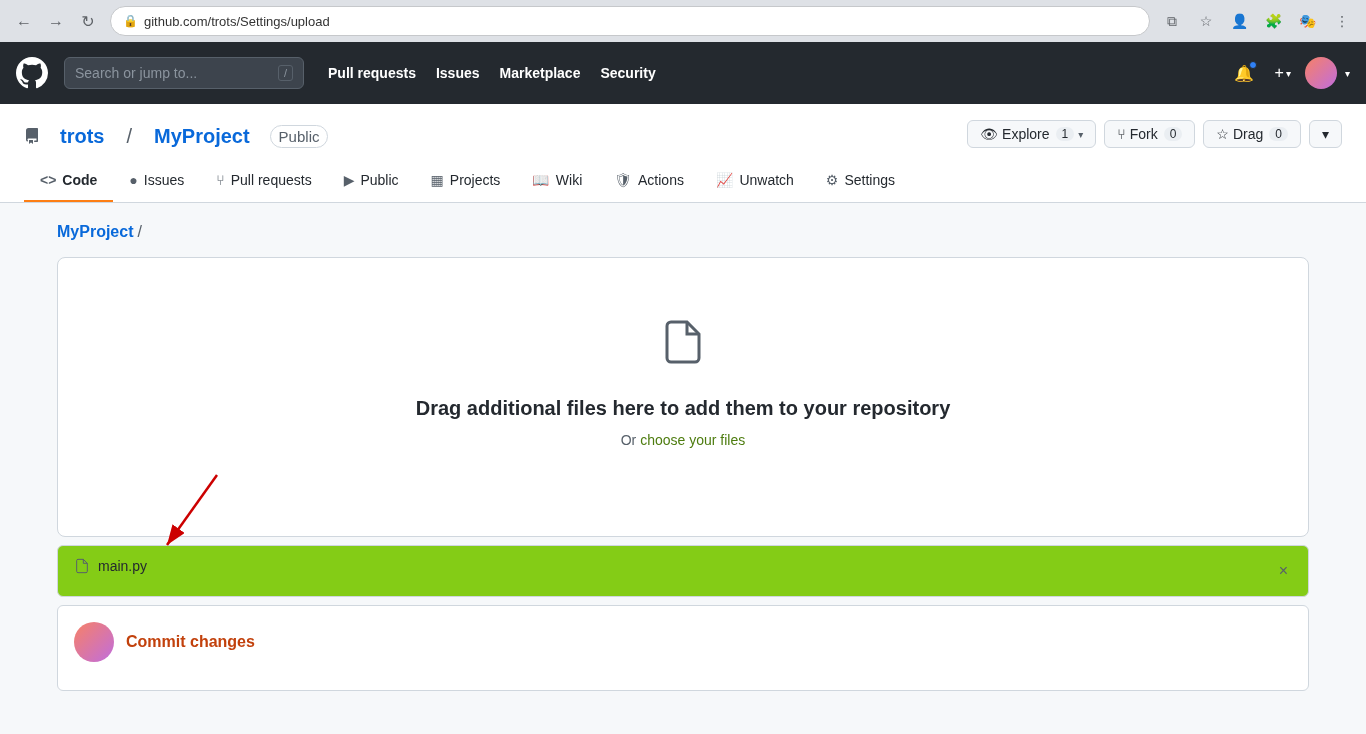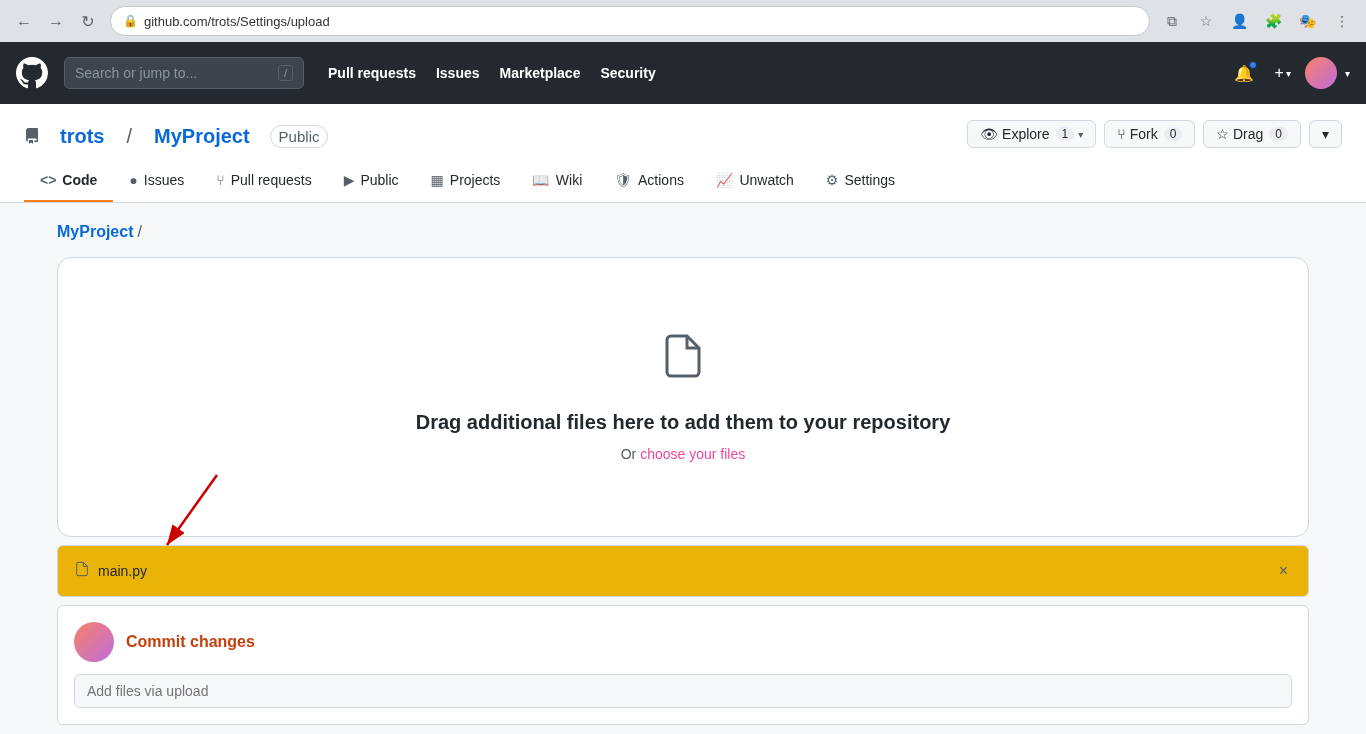--- a/index.html
+++ b/index.html
@@ -138,47 +138,47 @@
       display: flex; align-items: center; gap: 4px;
       font-size: 16px; margin-bottom: 16px;
     }
     .breadcrumb-link { color: #0969da; cursor: pointer; font-weight: 600; }
     .breadcrumb-sep { color: #57606a; }
 
     
     .upload-area {
       background: white;
       border: 1px solid #d0d7de;
-      border-radius: 14px;
+      border-radius: 8px;
       padding: 60px 24px;
       text-align: center;
       min-height: 280px;
       display: flex;
       flex-direction: column;
       align-items: center;
-      justify-content: center;
+      justify-content: flex-start;
       gap: 12px;
     }
     .upload-file-icon {
       font-size: 48px; color: #57606a; margin-bottom: 8px;
     }
     .upload-title {
       font-size: 20px; font-weight: 600; color: #24292f;
     }
     .upload-subtitle { font-size: 14px; color: #57606a; }
-    .upload-link { color: #ec4899; cursor: pointer; }
+    .upload-link { color: #4d7c0f; cursor: pointer; }
 
     
     .file-item {
-      background: #eab308;
+      background: #84cc16;
       border: 1px solid #d0d7de;
       border-radius: 6px;
       padding: 12px 16px;
       display: flex;
-      align-items: center;
+      align-items: flex-start;
       gap: 8px;
       margin-top: 8px;
       position: relative;
     }
     .file-item-icon { color: #57606a; font-size: 16px; }
     .file-item-name { font-size: 14px; color: #24292f; flex: 1; }
     .file-item-remove {
       background: none; border: none; cursor: pointer;
       color: #57606a; font-size: 16px; padding: 4px;
     }
@@ -379,15 +379,14 @@
       <span class="file-item-name">main.py</span>
       <button class="file-item-remove">×</button>
     </div>
   </div>
 
   <div class="commit-section">
     <div class="commit-header">
       <div class="commit-avatar"></div>
       <span class="commit-title-text">Commit changes</span>
     </div>
-    <input class="commit-input" type="text" placeholder="Add files via upload" style="">
   </div>
 </div>
 
 </body></html>

